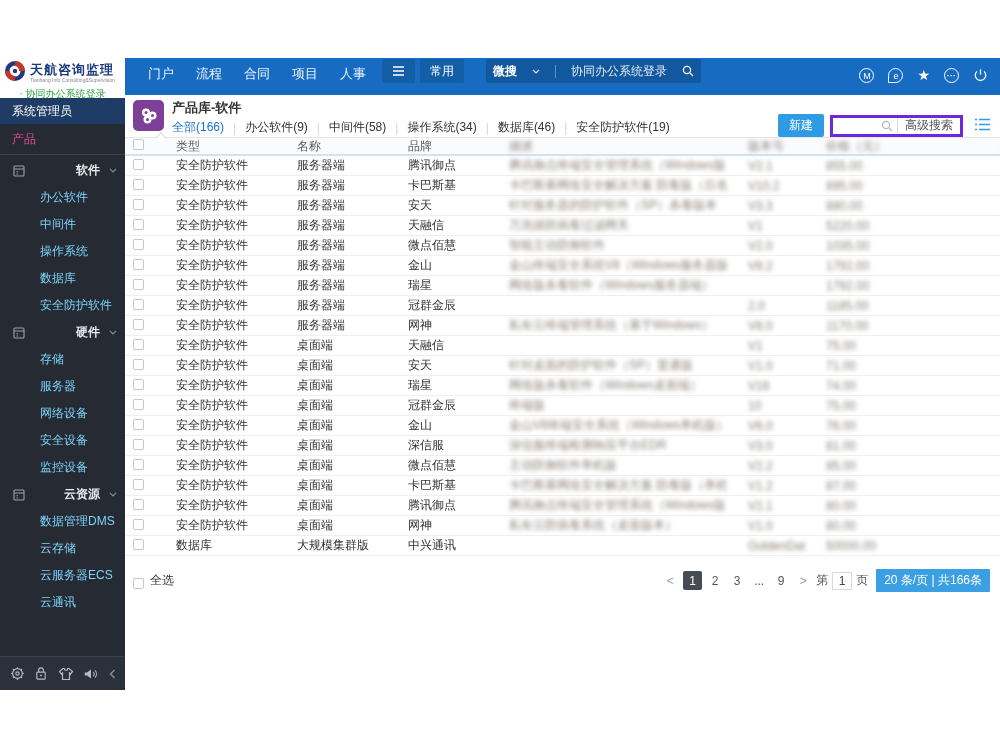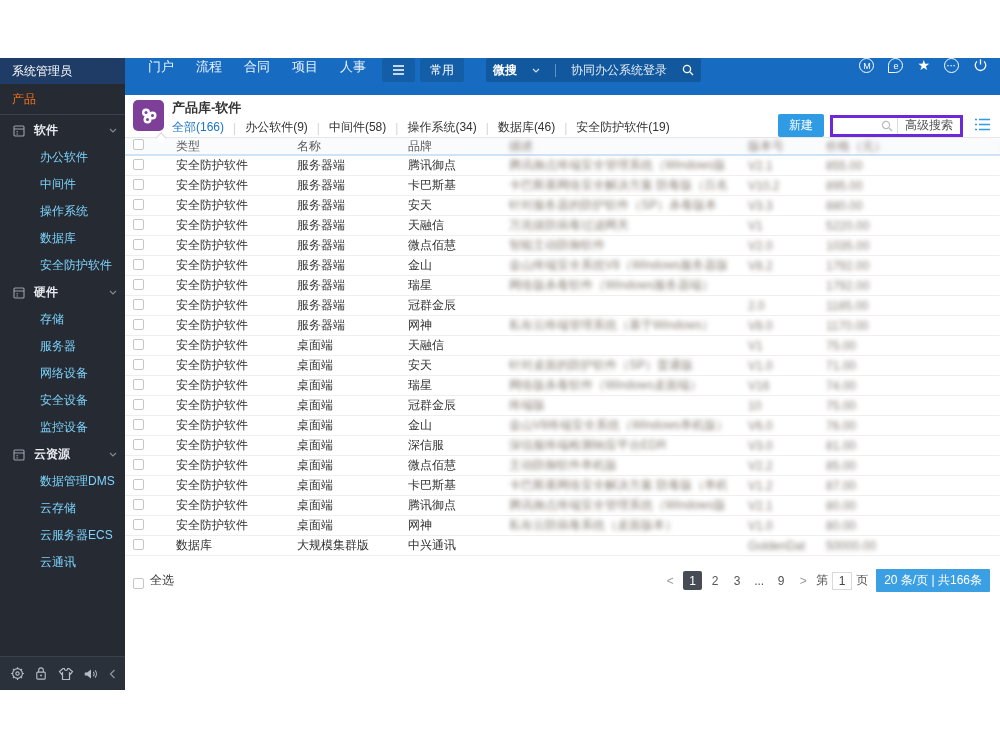--- a/index.html
+++ b/index.html
@@ -8,31 +8,31 @@
 
   
   .side { width:125px; flex:0 0 125px; display:flex; flex-direction:column; }
   .logo-block { height:40px; background:#fff; padding:2px 4px 0 4px; }
   .logo-row { display:flex; align-items:center; gap:4px; }
   .logo-text-title { color:#1c3a7e; font-weight:bold; font-size:13px; letter-spacing:1px; line-height:14px; }
   .logo-text-sub { color:#8a8a8a; font-size:5px; line-height:6px; }
   .login-line { color:#2fa344; font-size:10px; text-align:center; margin-top:1px; }
   .role-bar { height:26px; background:#1e3c66; color:#fff; font-size:12px; display:flex; align-items:center; padding-left:12px; }
   .menu { flex:1; background:#262b33; color:#c3c9d1; font-size:12px; padding-top:2px; }
-  .menu-section { height:26px; display:flex; align-items:center; padding-left:12px; color:#f97316; }
+  .menu-section { height:26px; display:flex; align-items:center; padding-left:12px; color:#ec4899; }
   .menu-divider { border-top:1px solid #3a414c; margin:2px 0 2px 0; }
-  .menu-group { height:27px; display:flex; align-items:center; padding:0 8px 0 13px; gap:9px; color:#e7eaee; cursor:pointer; }
+  .menu-group { height:27px; display:flex; align-items:center; padding:0 8px 0 13px; gap:9px; color:#e7eaee; cursor:pointer;text-align:right; }
   .menu-group .glabel { flex:1; font-weight:bold; font-size:12px; }
   .menu-item { height:27px; display:flex; align-items:center; padding-left:40px; color:#7dd3fc; cursor:pointer; }
   .side-footer { height:34px; background:#2b313b; border-top:1px solid #3a414c; display:flex; align-items:center; justify-content:space-evenly; }
   .side-footer svg { display:block; }
 
   
   .main-col { flex:1; min-width:0; display:flex; flex-direction:column; }
-  .topbar { height:37px; background:#176cc2; display:flex; align-items:flex-start; padding:0 12px; color:#fff; }
+  .topbar { height:37px; background:#176cc2; display:flex; align-items:flex-end; padding:12px 12px; color:#fff; }
   .nav-item { font-size:13px; color:#eaf2fc; margin:0 11px; cursor:pointer; white-space:nowrap; }
   .nav-box { background:rgba(0,0,0,.13); height:24px; display:flex; align-items:center; padding:0 10px; margin-left:5px; border-radius:2px; font-size:12px; cursor:pointer; }
   .search-widget { background:rgba(0,0,0,.18); height:24px; border-radius:2px; display:flex; align-items:center; padding:0 7px; margin-left:22px; gap:15px; cursor:text; }
   .sw-prefix { font-size:12px; font-weight:bold; }
   .sw-div { width:1px; height:13px; background:rgba(255,255,255,.35); }
   .sw-ph { font-size:12px; color:rgba(255,255,255,.88); max-width:96px; overflow:hidden; white-space:nowrap; }
   .top-spacer { flex:1; }
   .top-ic { margin-left:14px; cursor:pointer; display:flex; align-items:center; }
   .circ-badge { width:15px; height:15px; border:1px solid #fff; border-radius:50%; font-size:9px; display:flex; align-items:center; justify-content:center; color:#fff; }
   .star-glyph { font-size:14px; line-height:15px; }
@@ -87,20 +87,38 @@
   .jump { display:flex; align-items:center; gap:4px; margin-left:4px; color:#555; }
   .jump-box { width:20px; height:18px; border:1px solid #d9d9d9; background:#fff; display:flex; align-items:center; justify-content:center; color:#444; }
   .per-page { background:#3b9fe4; color:#fff; padding:3px 8px; margin-left:8px; border-radius:1px; white-space:nowrap; cursor:pointer; }
 </style>
 </head>
 <body>
 
 <div class="app">
 
   <div class="side">
+    <div class="logo-block">
+      <div class="logo-row">
+        <span>
+          <svg width="22" height="22" viewBox="0 0 22 22">
+            <circle cx="11" cy="11" r="10" fill="#1c3a7e"></circle>
+            <circle cx="11" cy="11" r="5.5" fill="#fff"></circle>
+            <path d="M11 1 A10 10 0 0 1 21 11 L15 11 A5 5 0 0 0 11 6 Z" fill="#c0392b"></path>
+            <path d="M11 21 A10 10 0 0 1 1 11 L6 11 A5 5 0 0 0 11 16 Z" fill="#c0392b"></path>
+            <circle cx="11" cy="11" r="2.2" fill="#1c3a7e"></circle>
+          </svg>
+        </span>
+        <span>
+          <div class="logo-text-title">天航咨询监理</div>
+          <div class="logo-text-sub">Tianhang Info Consulting&amp;Supervision</div>
+        </span>
+      </div>
+      <div class="login-line">· 协同办公系统登录</div>
+    </div>
     <div class="role-bar">系统管理员</div>
     <div class="menu">
       <div class="menu-section">产品</div>
       <div class="menu-divider"></div>
       <div id="menu-groups">
           <div class="menu-group">
             <svg width="12" height="12" viewBox="0 0 12 12" fill="none" stroke="#9aa2ad" stroke-width="1.1">
               <rect x="1" y="1" width="10" height="10" rx="1"></rect>
               <path d="M1 4h10M3.5 6.8h1.5M3.5 9h1.5"></path>
             </svg>

